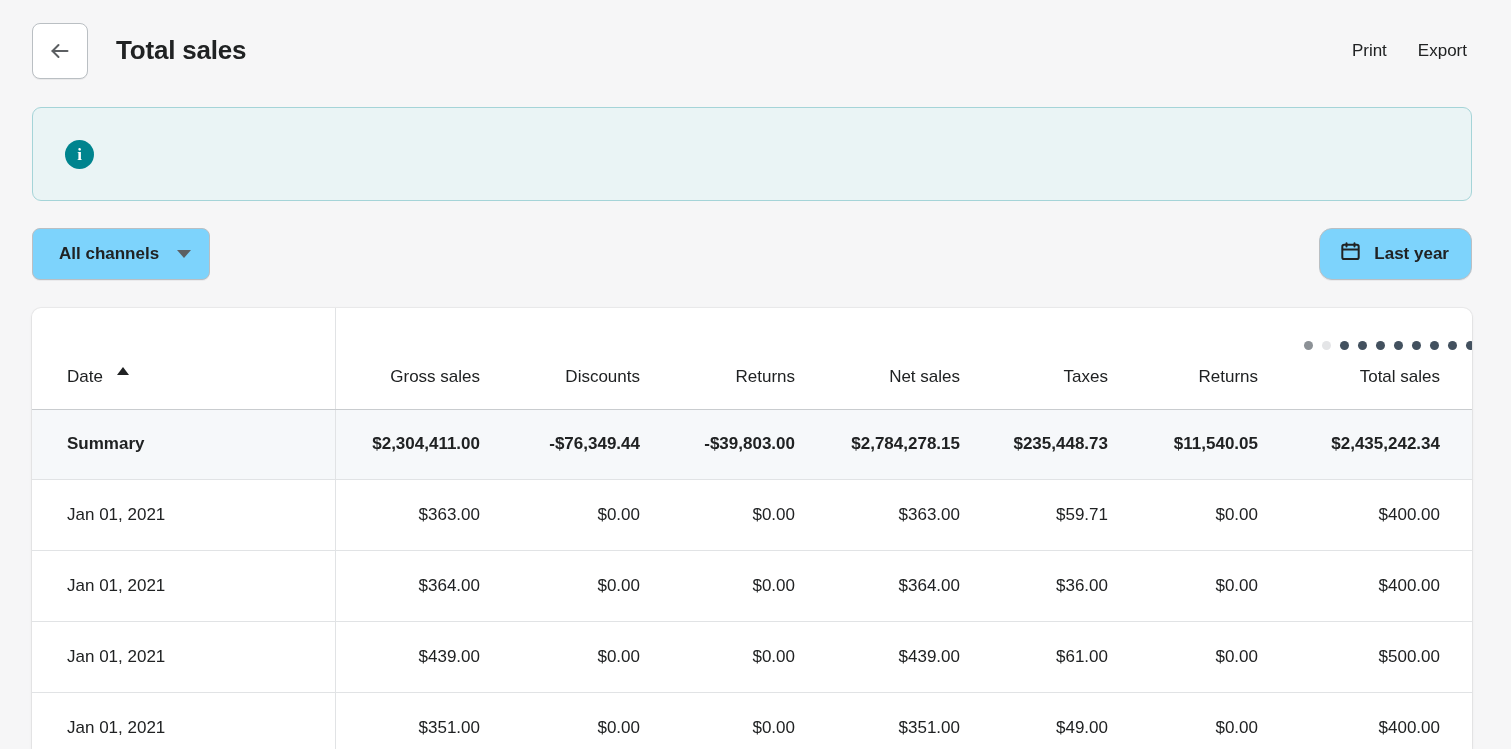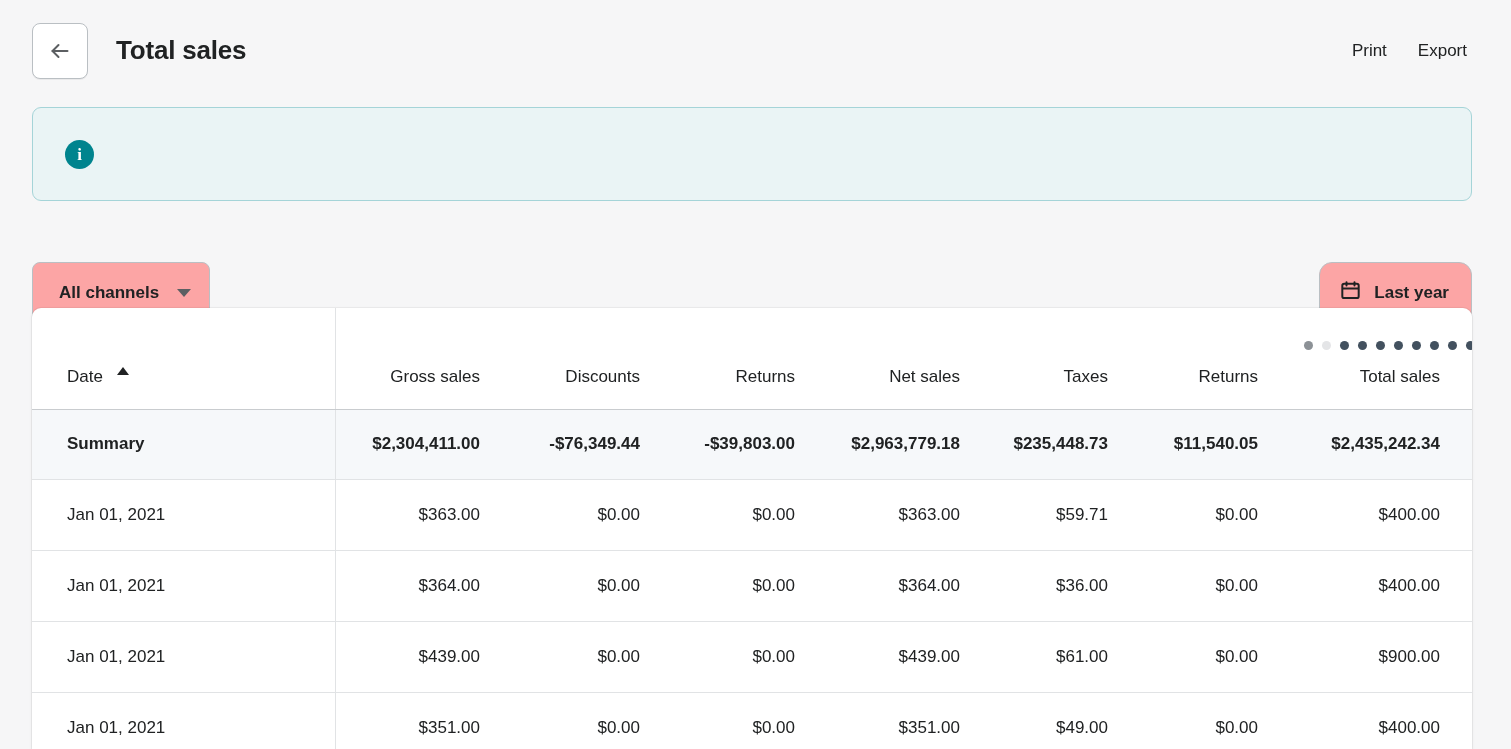--- a/index.html
+++ b/index.html
@@ -95,32 +95,31 @@
   }
 
   
   .filter-row {
     position: absolute;
     left: 0; top: 228px;
     width: 1511px; height: 52px;
   }
   .pill {
     position: absolute;
-    background: #fca5a5;
+    background: #7dd3fc;
     border: 1px solid #babfc3;
     border-radius: 8px;
     box-shadow: 0 1px 0 rgba(22,29,37,0.05);
-    height: 62px;
+    height: 52px;
     display: flex;
     align-items: center;
     cursor: pointer;
     font-size: 17px;
     font-weight: 600;
     color: #202223;
-    margin-top: 34px;
   }
   .pill-channels { left: 32px; top: 0; padding: 0 18px 0 26px; }
   .pill-channels .caret {
     margin-left: 18px;
     width: 0; height: 0;
     border-left: 7px solid transparent;
     border-right: 7px solid transparent;
     border-top: 8px solid #5c5f62;
   }
   .pill-date { right: 39px; top: 0; padding: 0 22px 0 20px; border-radius: 13px; }
@@ -283,21 +282,21 @@
           <th class="col-num">Returns</th>
           <th class="pad-total">Total sales</th>
         </tr>
       </thead>
       <tbody>
         <tr class="summary-row">
           <td class="col-date">Summary</td>
           <td class="col-num">$2,304,411.00</td>
           <td class="col-num">-$76,349.44</td>
           <td class="col-num">-$39,803.00</td>
-          <td class="col-num">$2,963,779.18</td>
+          <td class="col-num">$2,784,278.15</td>
           <td class="col-num">$235,448.73</td>
           <td class="col-num">$11,540.05</td>
           <td class="pad-total">$2,435,242.34</td>
         </tr>
 
         <tr class="data-row">
           <td class="col-date">Jan 01, 2021</td>
           <td class="col-num">$363.00</td>
           <td class="col-num">$0.00</td>
           <td class="col-num">$0.00</td>
@@ -319,21 +318,21 @@
         </tr>
 
         <tr class="data-row">
           <td class="col-date">Jan 01, 2021</td>
           <td class="col-num">$439.00</td>
           <td class="col-num">$0.00</td>
           <td class="col-num">$0.00</td>
           <td class="col-num">$439.00</td>
           <td class="col-num">$61.00</td>
           <td class="col-num">$0.00</td>
-          <td class="pad-total">$900.00</td>
+          <td class="pad-total">$500.00</td>
         </tr>
 
         <tr class="data-row">
           <td class="col-date">Jan 01, 2021</td>
           <td class="col-num">$351.00</td>
           <td class="col-num">$0.00</td>
           <td class="col-num">$0.00</td>
           <td class="col-num">$351.00</td>
           <td class="col-num">$49.00</td>
           <td class="col-num">$0.00</td>

